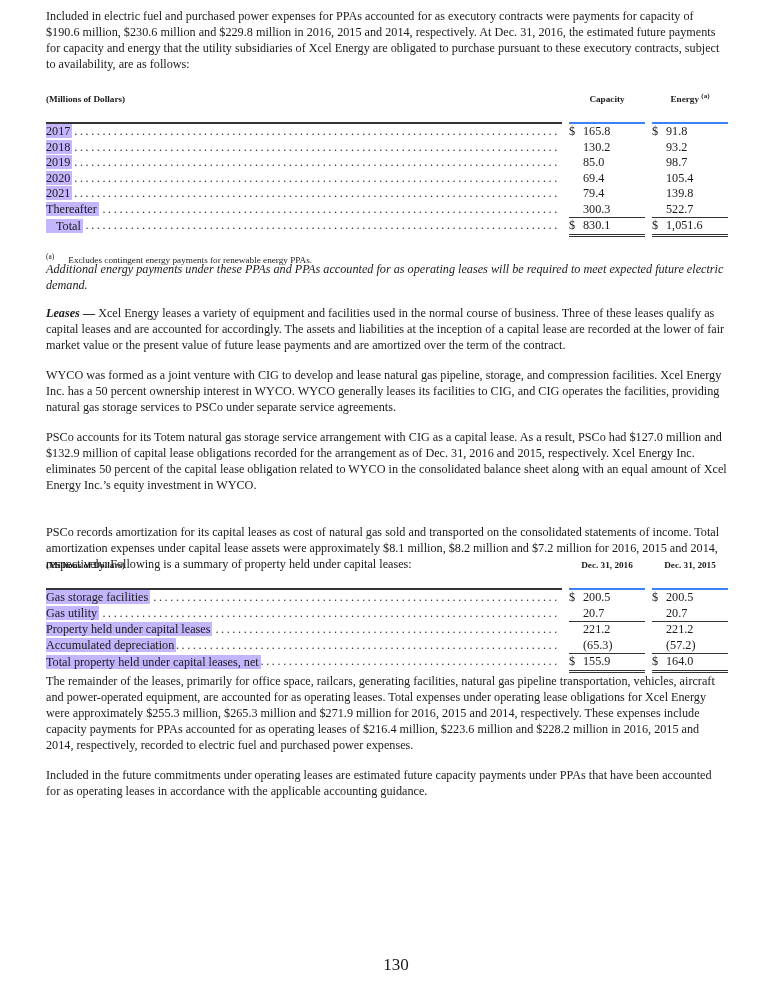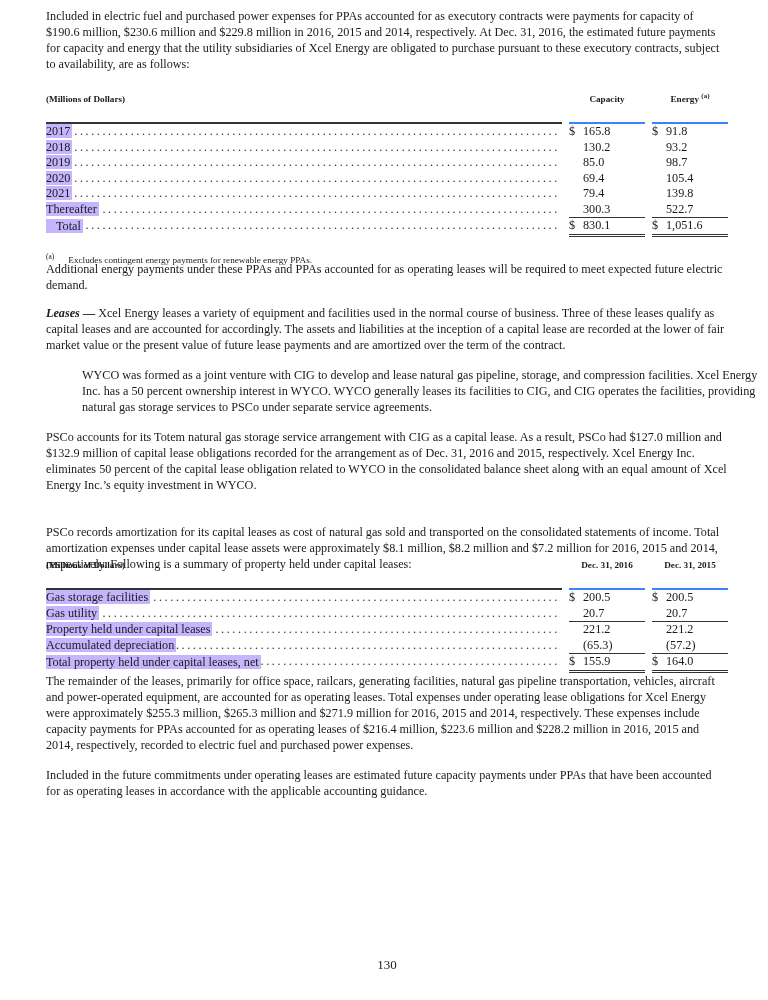--- a/index.html
+++ b/index.html
@@ -83,25 +83,25 @@
     .footnote {
       position: absolute;
       left: 0;
       font-size: 9.2px;
       color: #222;
     }
     .footnote .mark { font-size: 7.5px; vertical-align: super; margin-right: 14px; }
 
     .page-number {
       position: absolute;
-      left: 0;
+      left: 9px;
       width: 682px;
       text-align: center;
       top: 957px;
-      font-size: 13px;
+      font-size: 17px;
     }
     em.lead { font-style: italic; font-weight: bold; margin-top: 46px; }
   </style>
 </head>
 <body>
 
 <div class="page">
 
   <p class="para" style="top:8px;">Included in electric fuel and purchased power expenses for PPAs accounted for as executory contracts were payments for capacity of $190.6 million, $230.6 million and $229.8 million in 2016, 2015 and 2014, respectively.  At Dec. 31, 2016, the estimated future payments for capacity and energy that the utility subsidiaries of Xcel Energy are obligated to purchase pursuant to these executory contracts, subject to availability, are as follows:</p>
 
@@ -188,25 +188,25 @@
         <td class="cur">$</td>
         <td class="num">1,051.6</td>
       </tr>
     </tbody>
   </table>
 
   <div class="footnote" style="top:233px;margin-top:16px;">
     <span class="mark">(a)</span><span>Excludes contingent energy payments for renewable energy PPAs.</span>
   </div>
 
-  <p class="para" style="top:261px;">Additional energy payments under these PPAs and PPAs accounted for as operating leases will be required to meet expected future electric demand.</p>
+  <p class="para" style="top:261px;font-style:italic;">Additional energy payments under these PPAs and PPAs accounted for as operating leases will be required to meet expected future electric demand.</p>
 
   <p class="para" style="top:305px;"><em class="lead">Leases —</em><span> Xcel Energy leases a variety of equipment and facilities used in the normal course of business.  Three of these leases qualify as capital leases and are accounted for accordingly.  The assets and liabilities at the inception of a capital lease are recorded at the lower of fair market value or the present value of future lease payments and are amortized over the term of the contract.</span></p>
 
-  <p class="para" style="top:367px;margin-left:36px;">WYCO was formed as a joint venture with CIG to develop and lease natural gas pipeline, storage, and compression facilities.  Xcel Energy Inc. has a 50 percent ownership interest in WYCO.  WYCO generally leases its facilities to CIG, and CIG operates the facilities, providing natural gas storage services to PSCo under separate service agreements.</p>
+  <p class="para" style="top:367px;">WYCO was formed as a joint venture with CIG to develop and lease natural gas pipeline, storage, and compression facilities.  Xcel Energy Inc. has a 50 percent ownership interest in WYCO.  WYCO generally leases its facilities to CIG, and CIG operates the facilities, providing natural gas storage services to PSCo under separate service agreements.</p>
 
   <p class="para" style="top:429px;">PSCo accounts for its Totem natural gas storage service arrangement with CIG as a capital lease.  As a result, PSCo had $127.0 million and $132.9 million of capital lease obligations recorded for the arrangement as of Dec. 31, 2016 and 2015, respectively.  Xcel Energy Inc. eliminates 50 percent of the capital lease obligation related to WYCO in the consolidated balance sheet along with an equal amount of Xcel Energy Inc.’s equity investment in WYCO.</p>
 
   <p class="para" style="top:524px;">PSCo records amortization for its capital leases as cost of natural gas sold and transported on the consolidated statements of income.  Total amortization expenses under capital lease assets were approximately $8.1 million, $8.2 million and $7.2 million for 2016, 2015 and 2014, respectively.  Following is a summary of property held under capital leases:</p>
 
   <table class="fin" style="top:557px;">
     <colgroup>
       <col>
       <col style="width:7px">
       <col style="width:14px">

